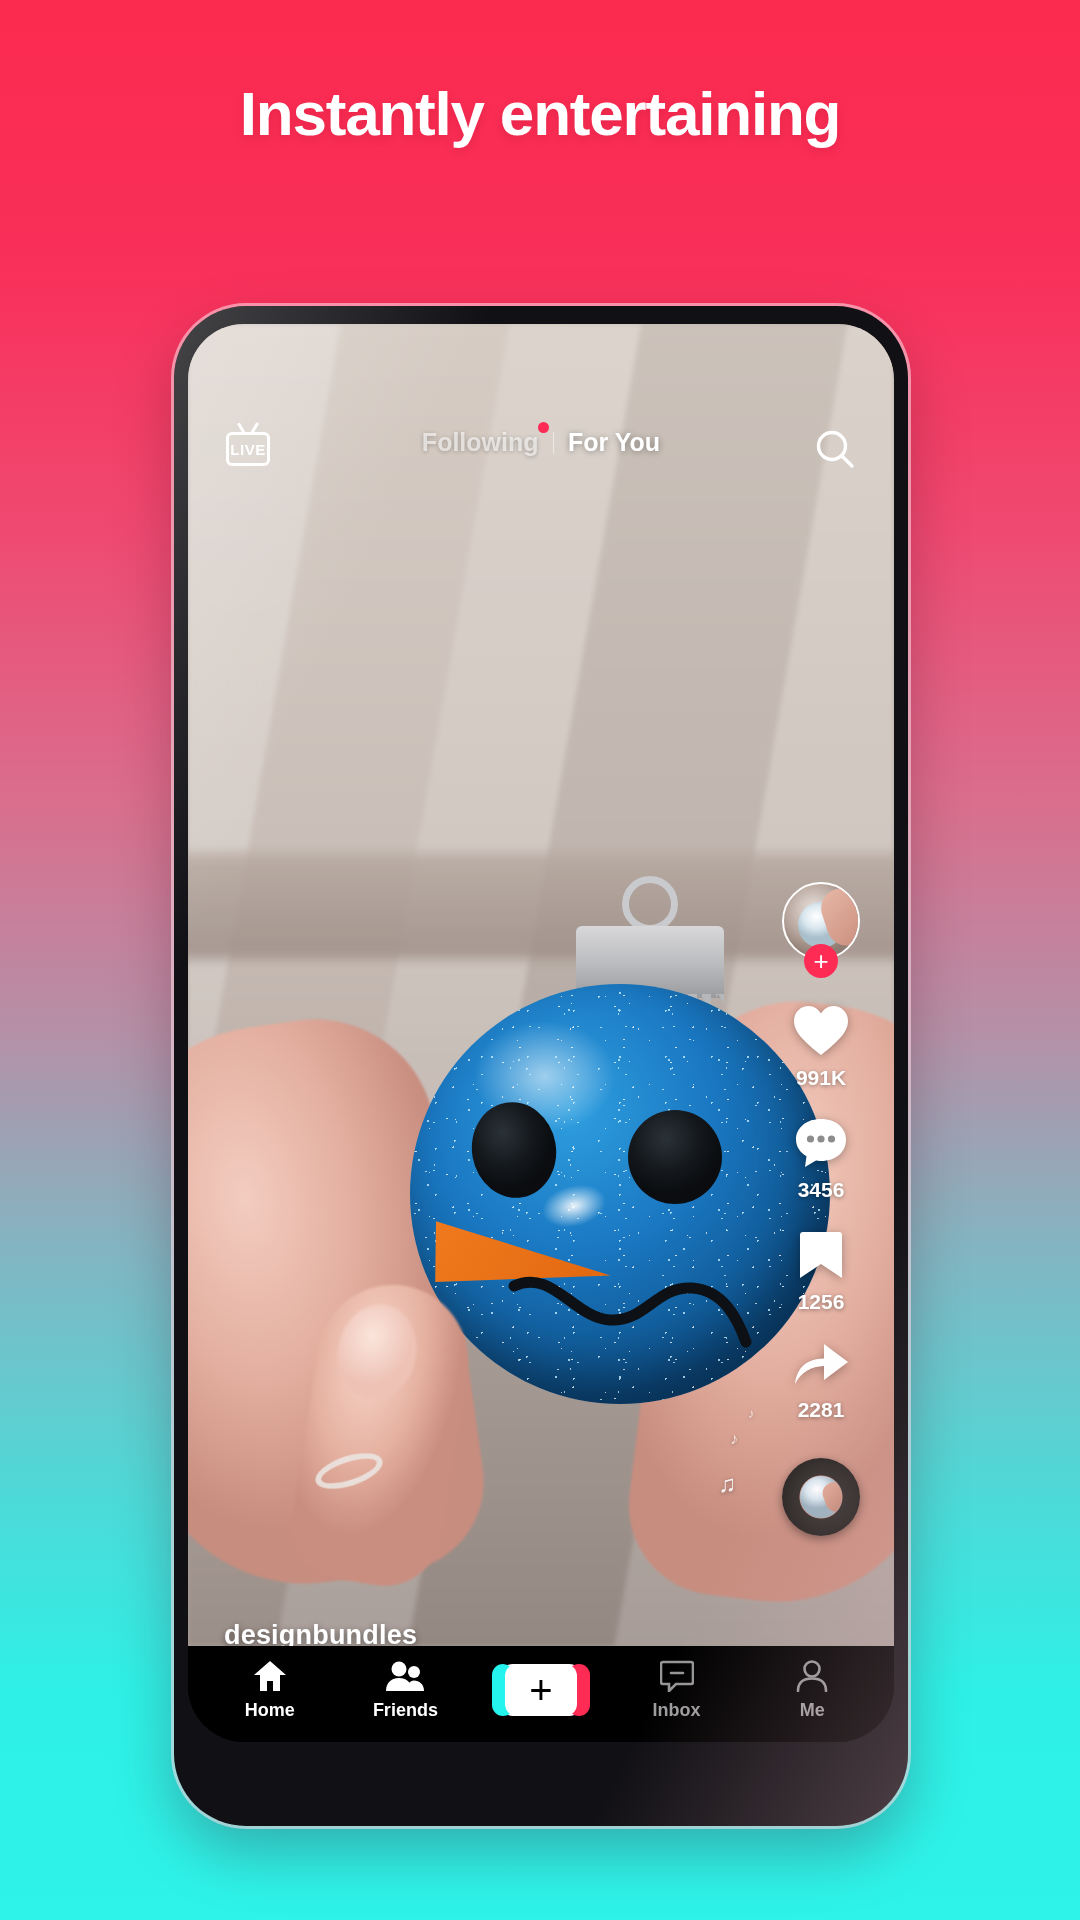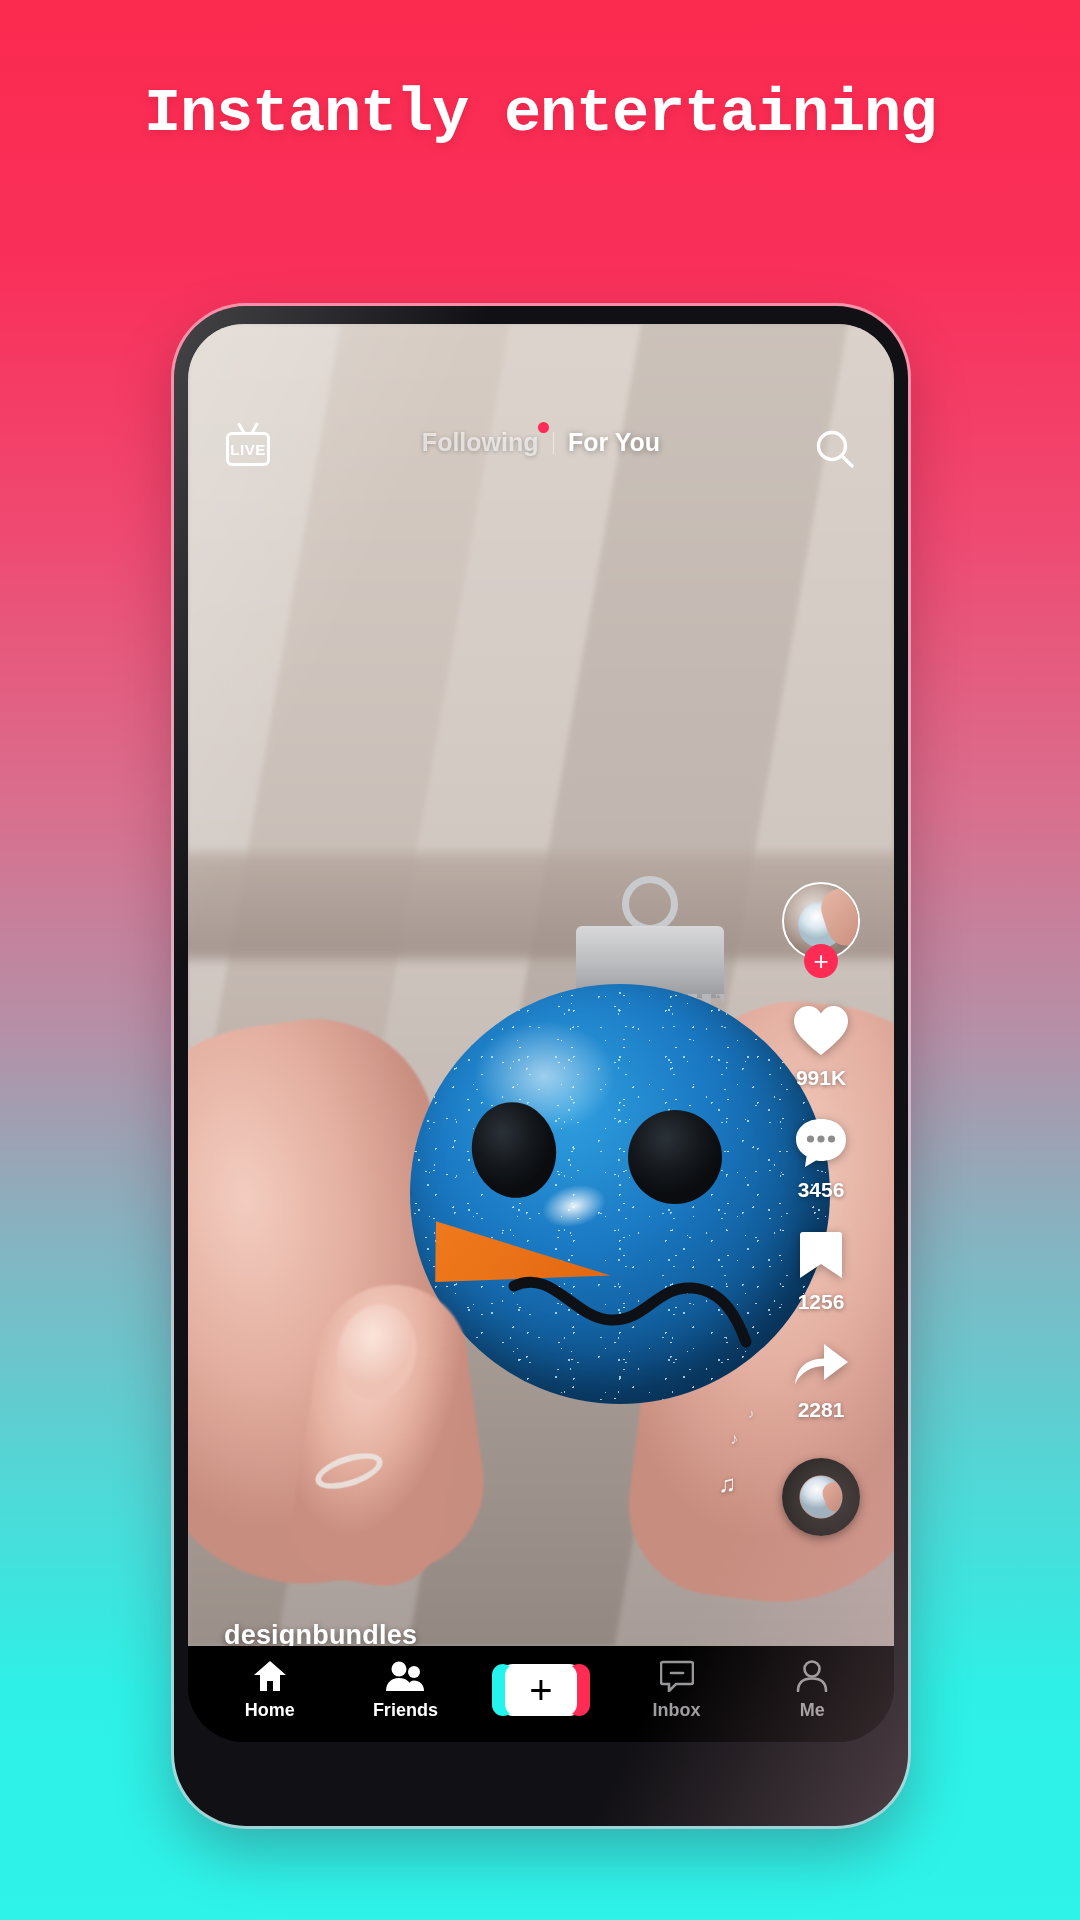--- a/index.html
+++ b/index.html
@@ -22,21 +22,21 @@
   
   .headline {
     position:absolute;
     top:78px; left:0; width:1080px;
     text-align:center;
     color:#ffffff;
     font-size:62px;
     font-weight:bold;
     letter-spacing:-1.2px;
     text-shadow:0 3px 10px rgba(140,0,30,.18);
-    font-family:Liberation Mono, monospace;
+    font-family:Liberation Sans, sans-serif;
     font-stretch:condensed;
   }
 
   
   .phone {
     position:absolute;
     left:174px; top:306px;
     width:734px; height:1520px;
     border-radius:72px;
     background:#111014;

